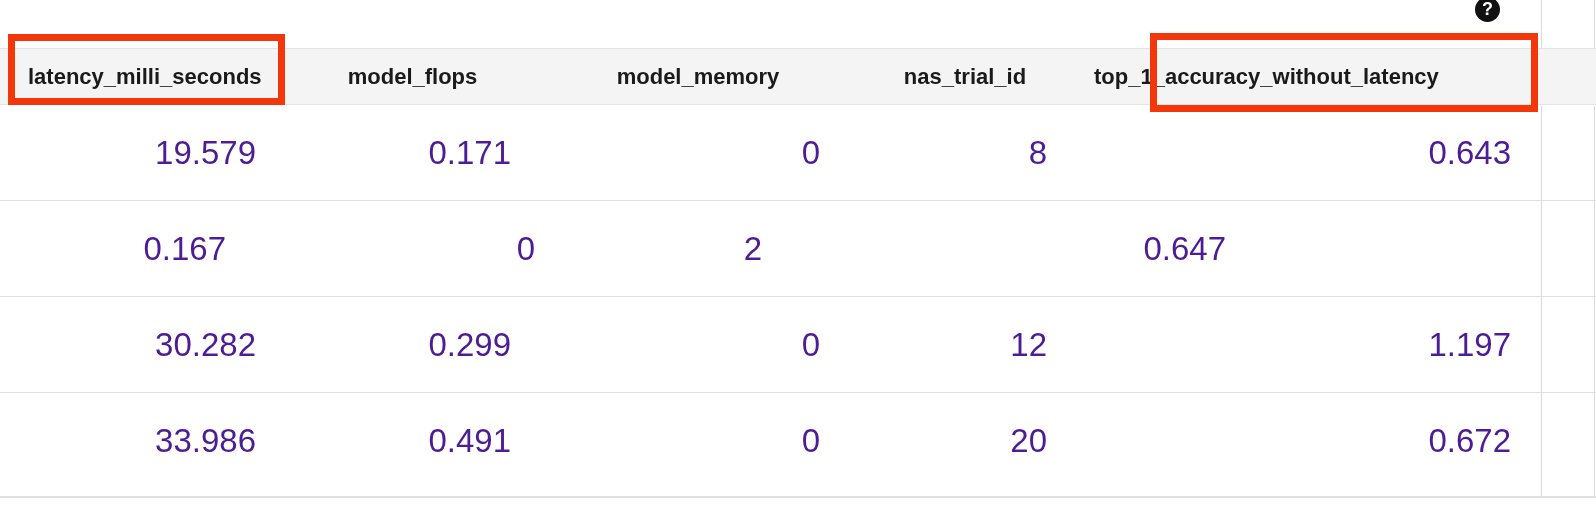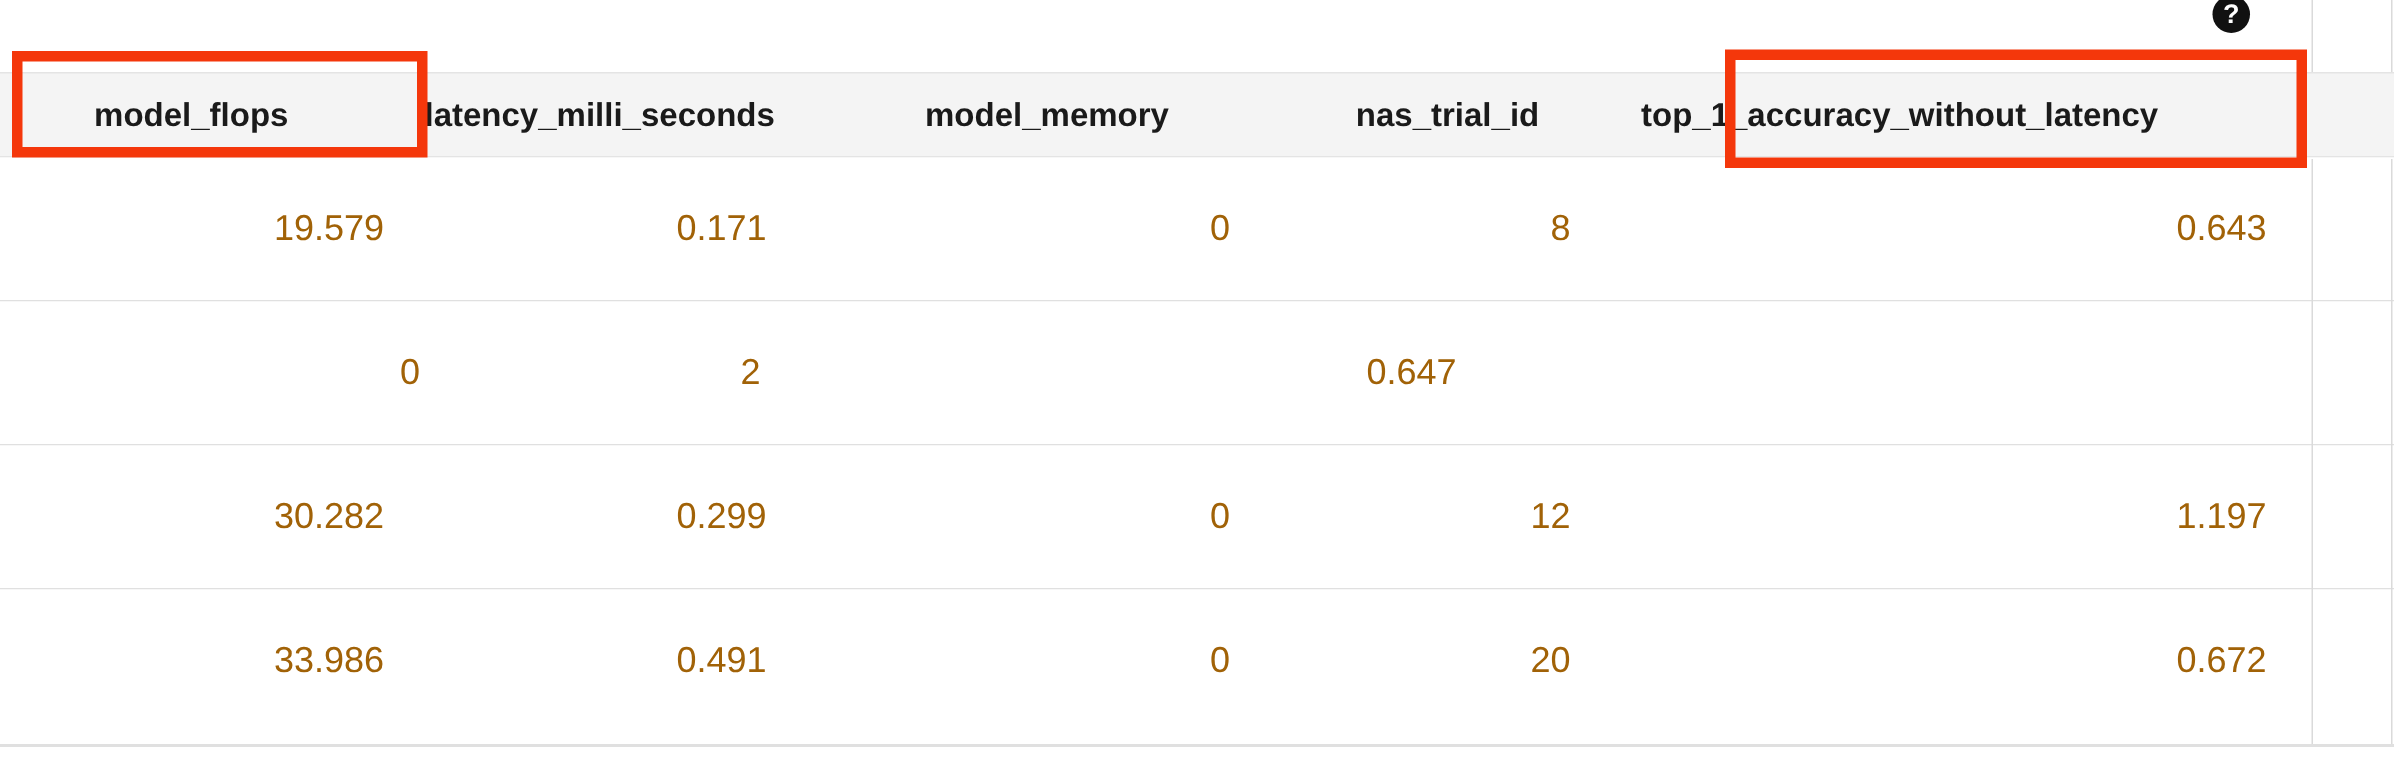--- a/index.html
+++ b/index.html
@@ -86,22 +86,22 @@
     background: #e0e0e0;
   }
 
   
   .cell {
     box-sizing: border-box;
     display: flex;
     align-items: center;
     justify-content: flex-end;
     padding-right: 84px;
-    font-size: 24px;
-    color: #a16207;
+    font-size: 33px;
+    color: #4c1d95;
     white-space: nowrap;
   }
   .header-row .cell {
     font-size: 22px;
     color: #1a1a1a;
     font-weight: 700;
     padding-right: 0;
     justify-content: center;
   }
 
@@ -166,25 +166,25 @@
   <div class="vrule vrule-a"></div>
   <div class="vrule vrule-b"></div>
   <div class="vrule vrule-c"></div>
   <div class="vrule vrule-d"></div>
 
   <div class="table">
 
     <div class="row pre-header"></div>
 
     <div class="row header-row">
+      <div class="cell c0">
+        <span>latency_milli_seconds</span>
+      </div>
       <div class="cell c1">
         <span>model_flops</span>
-      </div>
-      <div class="cell c0">
-        <span>latency_milli_seconds</span>
       </div>
       <div class="cell c2">
         <span>model_memory</span>
       </div>
       <div class="cell c3">
         <span>nas_trial_id</span>
       </div>
       <div class="cell c4">
         <span>top_1_accuracy_without_latency</span>
       </div>
@@ -194,20 +194,21 @@
     <div class="row data-row">
       <div class="cell c0">19.579</div>
       <div class="cell c1">0.171</div>
       <div class="cell c2">0</div>
       <div class="cell c3">8</div>
       <div class="cell c4">0.643</div>
       <div class="cell c5"></div>
     </div>
 
     <div class="row data-row">
+      <div class="cell c1">0.167</div>
       <div class="cell c2">0</div>
       <div class="cell c3">2</div>
       <div class="cell c4">0.647</div>
       <div class="cell c5"></div>
     </div>
 
     <div class="row data-row">
       <div class="cell c0">30.282</div>
       <div class="cell c1">0.299</div>
       <div class="cell c2">0</div>

